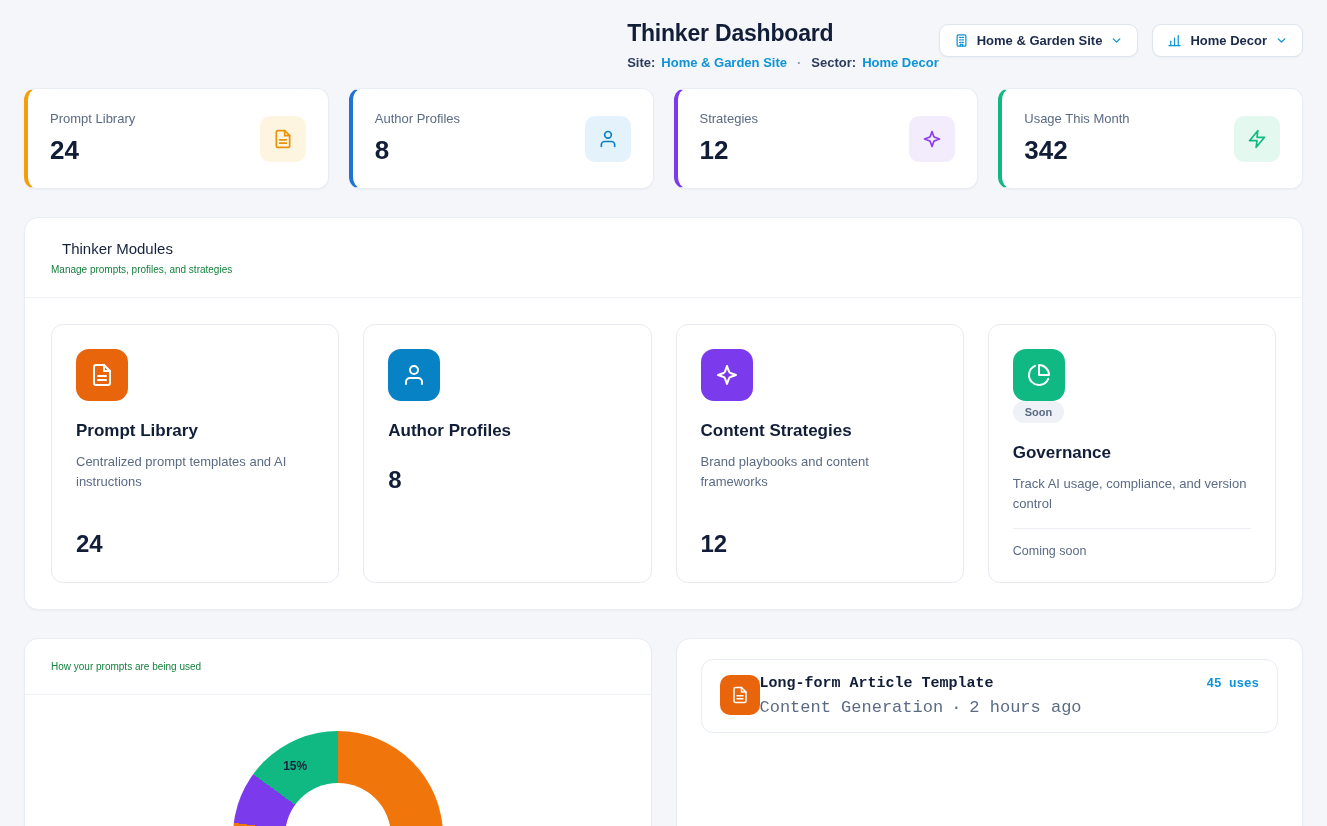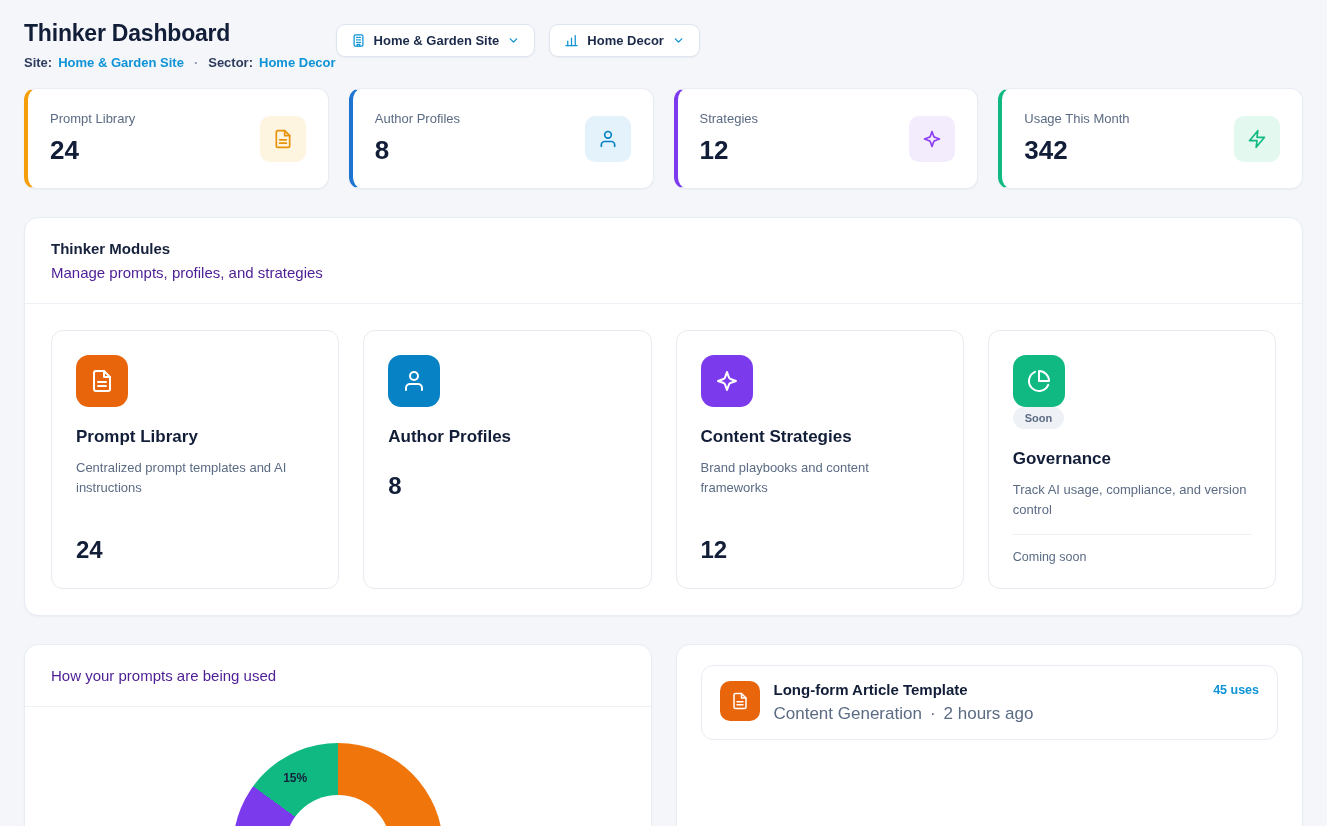--- a/index.html
+++ b/index.html
@@ -5,21 +5,21 @@
   * { box-sizing: border-box; margin: 0; padding: 0; }
   html, body { width: 1327px; height: 826px; overflow: hidden; }
   body {
     font-family: "Liberation Sans", "DejaVu Sans", sans-serif;
     background: #f4f6fa;
     color: #16213c;
   }
   .page { padding: 20px 24px; }
 
   
-  .header { display: flex; justify-content: flex-start; align-items: flex-start; }
+  .header { display: flex; justify-content: flex-end; align-items: flex-start; }
   .page-title { font-size: 23px; font-weight: 800; letter-spacing: -0.2px; color: #121d38; margin-bottom: 8px; }
   .breadcrumb { font-size: 13px; color: #2d3c5c; font-weight: 600; display: flex; gap: 6px; align-items: center; }
   .breadcrumb a { color: #0e93d6; text-decoration: none; cursor: pointer; }
   .breadcrumb .dot { color: #8a97ad; margin: 0 4px; }
   .header-actions { display: flex; gap: 14px; margin-top: 4px; }
   .dropdown {
     display: inline-flex; align-items: center; gap: 8px;
     background: #fff; border: 1px solid #dde5ee; border-radius: 9px;
     padding: 8px 14px; font-size: 13px; font-weight: 700; color: #1b2a4a;
     font-family: inherit; cursor: pointer; box-shadow: 0 1px 2px rgba(16,24,40,.04);
@@ -39,22 +39,22 @@
   .stat-value { font-size: 26px; font-weight: 800; color: #121d38; }
   .stat-icon { width: 46px; height: 46px; border-radius: 10px; display: flex; align-items: center; justify-content: center; }
   .stat-icon svg { width: 20px; height: 20px; }
 
   
   .big-card {
     background: #fff; border: 1px solid #e8ecf3; border-radius: 14px;
     margin-top: 28px; box-shadow: 0 1px 2px rgba(16,24,40,.04);
   }
   .card-header { padding: 22px 26px; border-bottom: 1px solid #edf0f5; }
-  .card-title { font-size: 15px; font-weight: 700; color: #16213c; margin-bottom: 7px; }
-  .card-subtitle { font-size: 15px; color: #4c1d95; }
+  .card-title { font-size: 15px; font-weight: 400; color: #16213c; margin-bottom: 7px; margin-left: 11px; }
+  .card-subtitle { font-size: 10px; color: #15803d; }
   .modules-grid { display: grid; grid-template-columns: repeat(4, 1fr); gap: 24px; padding: 26px; }
   .module-card {
     border: 1px solid #e7ebf1; border-radius: 12px; padding: 24px;
     display: flex; flex-direction: column; min-height: 248px; background: #fff; cursor: pointer;
   }
   .module-top { display: flex; justify-content: space-between; align-items: flex-start; margin-bottom: 20px; flex-direction: column; }
   .module-tile { width: 52px; height: 52px; border-radius: 13px; display: flex; align-items: center; justify-content: center; color: #fff; }
   .module-tile svg { width: 24px; height: 24px; }
   .soon-badge { background: #eef1f6; color: #5b6b84; font-size: 11px; font-weight: 700; padding: 5px 12px; border-radius: 999px; }
   .module-title { font-size: 17px; font-weight: 800; color: #121d38; margin-bottom: 11px; }
@@ -65,22 +65,22 @@
   
   .bottom-row { display: grid; grid-template-columns: 1fr 1fr; gap: 24px; margin-top: 28px; }
   .panel { background: #fff; border: 1px solid #e8ecf3; border-radius: 14px; box-shadow: 0 1px 2px rgba(16,24,40,.04); }
   .chart-area { position: relative; height: 240px; display: flex; justify-content: center; overflow: hidden; }
   .donut { width: 210px; height: 210px; border-radius: 50%; margin-top: 36px; position: relative; }
   .donut::after { content: ""; position: absolute; inset: 52px; background: #fff; border-radius: 50%; }
   .donut-label { position: absolute; left: 24%; top: 13%; font-size: 12px; font-weight: 700; color: #16213c; z-index: 2; text-align: right; }
 
   .prompt-list { padding: 20px 24px; }
   .prompt-item {
-    display: flex; align-items: flex-start; gap: 14px;
-    border: 1px solid #e8ecf3; border-radius: 12px; padding: 15px 18px; cursor: pointer;
+    display: flex; align-items: flex-start; 
+    border: 1px solid #e8ecf3; border-radius: 12px; padding: 15px 18px; cursor: pointer; font-family: Liberation Mono, monospace;
   }
   .prompt-tile { width: 40px; height: 40px; border-radius: 10px; background: #e8650c; color: #fff; display: flex; align-items: center; justify-content: center; flex: 0 0 auto; }
   .prompt-tile svg { width: 18px; height: 18px; }
   .prompt-title { font-size: 15px; font-weight: 800; color: #121d38; margin-bottom: 6px; }
   .prompt-meta { font-size: 17px; color: #5b6b84; display: flex; gap: 8px; align-items: center; }
   .prompt-uses { margin-left: auto; color: #0e93d6; font-weight: 700; font-size: 12.5px; margin-top: 2px; text-align: center; }
 </style>
 </head>
 <body>
 

